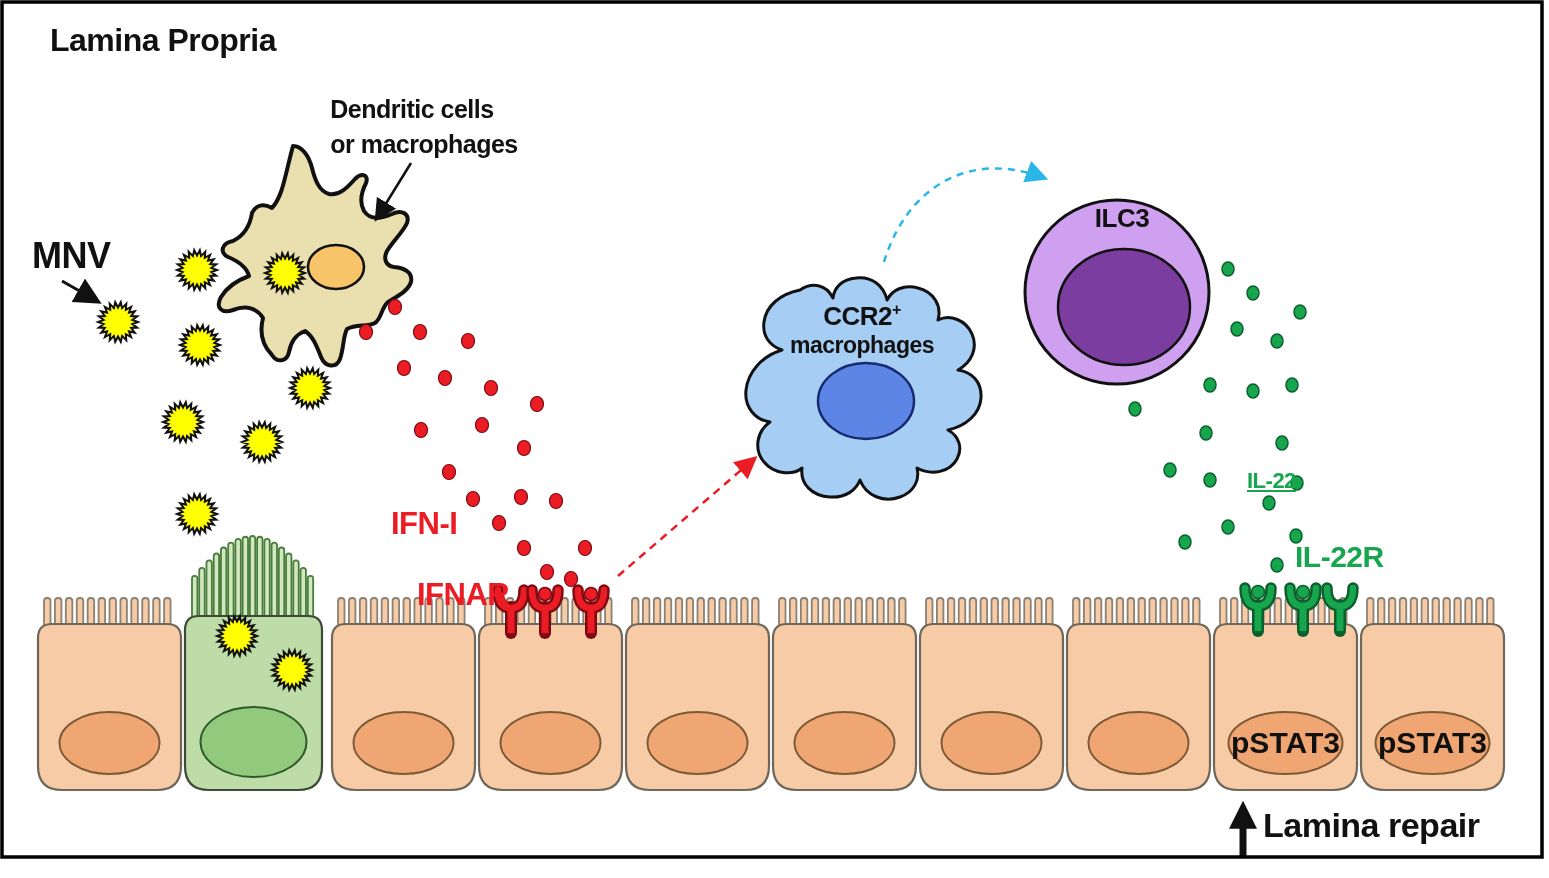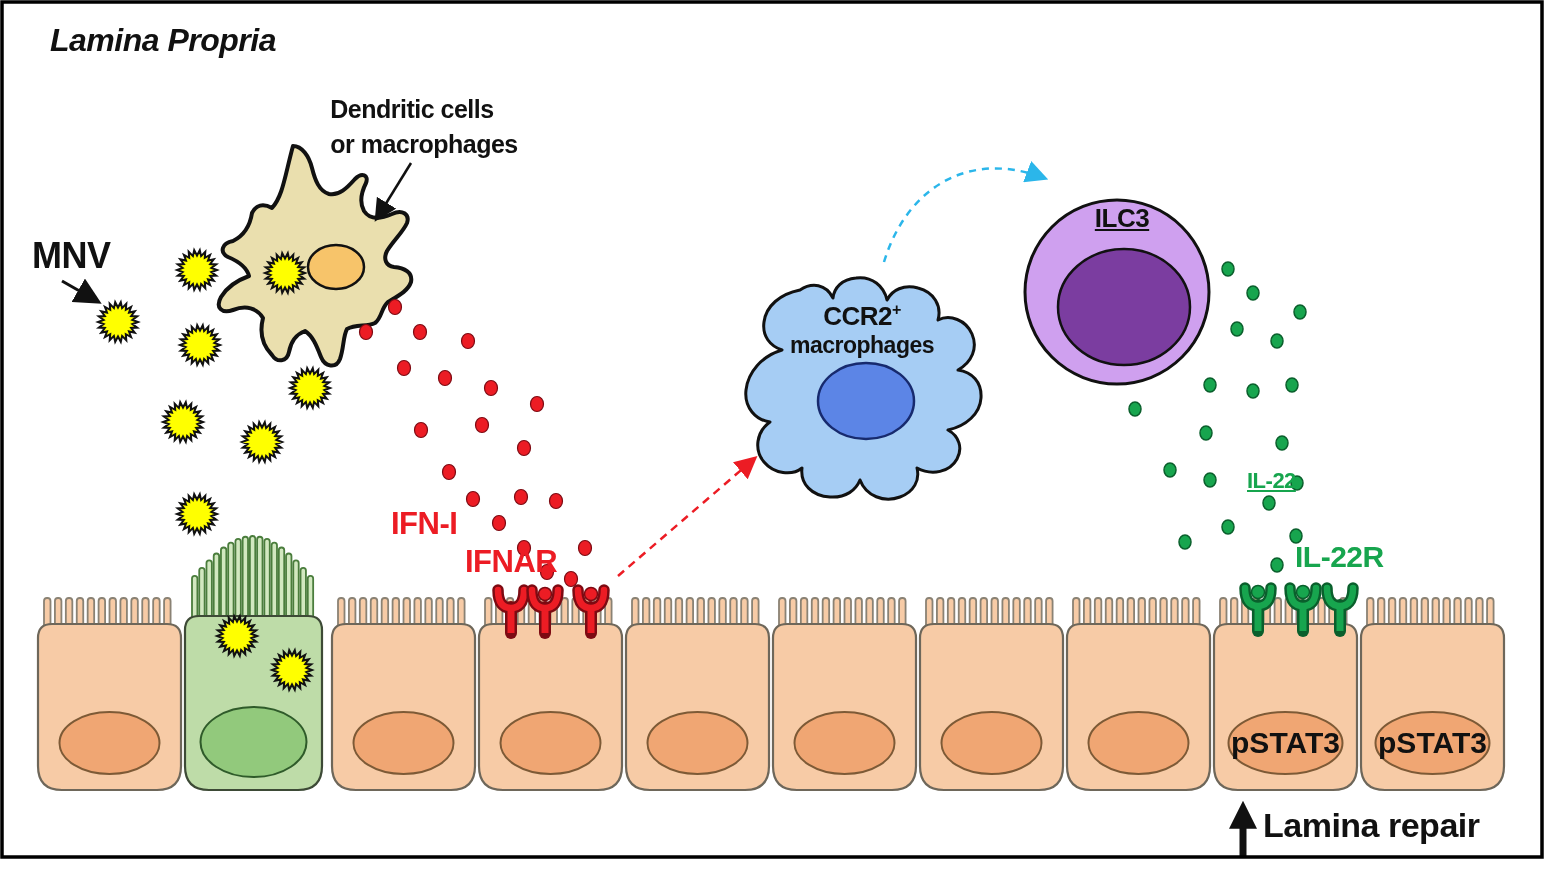--- a/index.html
+++ b/index.html
@@ -3,29 +3,29 @@
 <meta charset="utf-8">
 <style>
   html,body{margin:0;padding:0;background:#ffffff;}
   .stage{position:relative;width:1549px;height:878px;background:#ffffff;overflow:hidden;
          font-family:"Liberation Sans",sans-serif;}
   .stage svg{position:absolute;left:0;top:0;}
   .lbl{position:absolute;font-weight:700;color:#111;white-space:nowrap;letter-spacing:-0.5px;}
   .red{color:#ec1c24;}
   .green{color:#17a54e;}
   .ctr{transform:translateX(-50%);}
-  .lamina{left:50px;top:22px;font-size:32px;font-style:italic;}
+  .lamina{left:50px;top:22px;font-size:32px;}
   .mnv{left:32px;top:235px;font-size:36px;}
   .dclabel{left:424px;top:92px;font-size:25px;line-height:35px;}
   .ifn{left:391px;top:482px;font-size:31px;margin-top:24px;}
-  .ifnarl{left:417px;top:544px;font-size:31px;margin-left:48px;}
+  .ifnarl{left:417px;top:577px;font-size:31px;}
   .ccr2{left:862px;top:300px;font-size:26px;}
   .ccr2 sup{font-size:0.62em;}
   .macroph{left:862px;top:332px;font-size:23px;}
-  .ilc3l{left:1122px;top:203px;font-size:26px;text-decoration:underline;}
+  .ilc3l{left:1122px;top:203px;font-size:26px;}
   .il22{left:1247px;top:468px;font-size:22px;text-decoration:underline;}
   .il22r{left:1295px;top:540px;font-size:30px;text-align:right;}
   .wound{left:1263px;top:806px;font-size:34px;}
   .intest{left:37px;top:808px;font-size:35px;}
 </style>
 </head>
 <body>
 
 <div class="stage">
 

